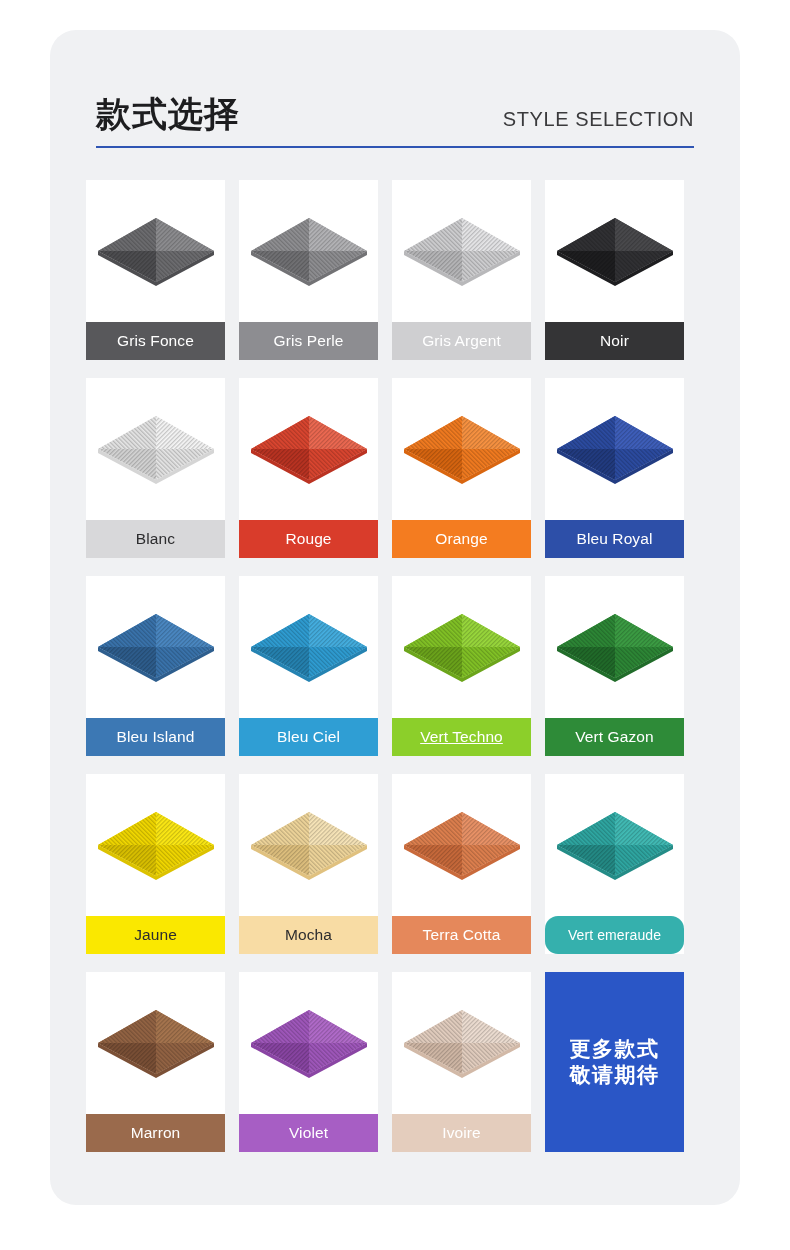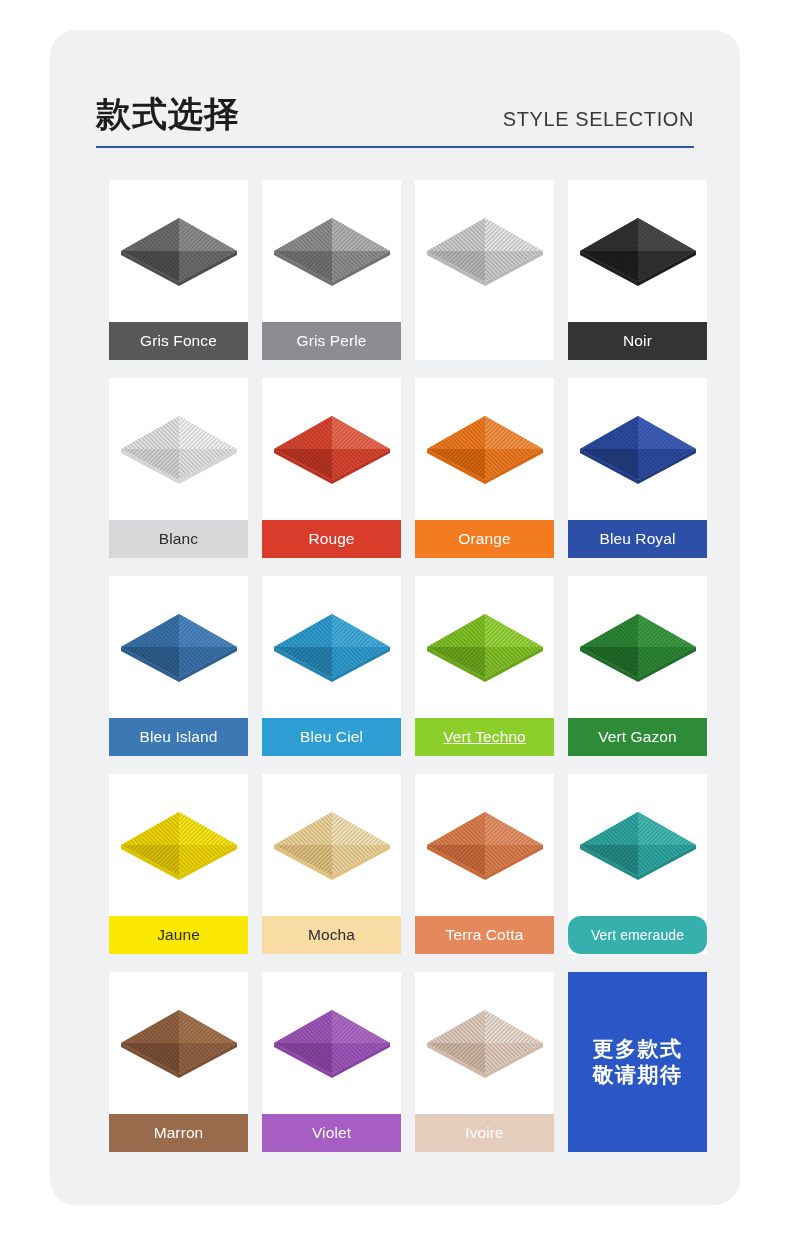--- a/index.html
+++ b/index.html
@@ -66,21 +66,21 @@
     left: 0;
     top: 76px;
     width: 598px;
     height: 2px;
     background: #2f55b3;
   }
 
   
   .grid {
     position: absolute;
-    left: 59px;
+    left: 36px;
     top: 150px;
     width: 600px;
     display: grid;
     grid-template-columns: repeat(4, 139px);
     column-gap: 14px;
     row-gap: 18px;
   }
 
   .cell {
     width: 139px;
@@ -221,20 +221,21 @@
               <polygon points="62,6 120,39 62,39" fill="url(#pA)"></polygon>
               <polygon points="62,6 4,39 62,39" fill="#d0d0d2"></polygon>
               <polygon points="62,6 4,39 62,39" fill="url(#pB)"></polygon>
               <polygon points="62,70 120,39 62,39" fill="#d0d0d2"></polygon>
               <polygon points="62,70 120,39 62,39" fill="url(#pB)"></polygon>
               <polygon points="62,70 4,39 62,39" fill="#b8b8ba"></polygon>
               <polygon points="62,70 4,39 62,39" fill="url(#pA)"></polygon>
               <polygon points="4,39 62,70 120,39 120,43 62,74 4,43" fill="#b8b8ba"></polygon>
             </svg>
           </div>
+          <div class="label" style="background: rgb(207, 207, 209); color: rgb(255, 255, 255);">Gris Argent</div>
         </div>
         <div class="cell">
           <div class="swatch">
             <svg width="124" height="78" viewBox="0 0 124 78" class="tile-svg">
               <defs>
                 <pattern id="pA" width="3" height="3" patternUnits="userSpaceOnUse" patternTransform="rotate(45)">
                   <rect width="1.3" height="3" fill="rgba(0,0,0,0.20)"></rect>
                 </pattern>
                 <pattern id="pB" width="3" height="3" patternUnits="userSpaceOnUse" patternTransform="rotate(-45)">
                   <rect width="1.3" height="3" fill="rgba(0,0,0,0.20)"></rect>

